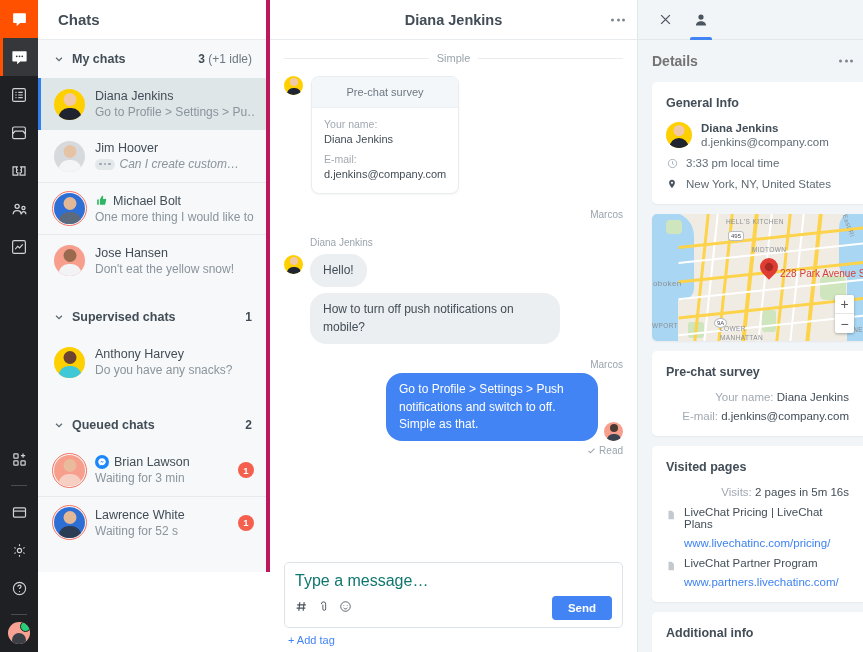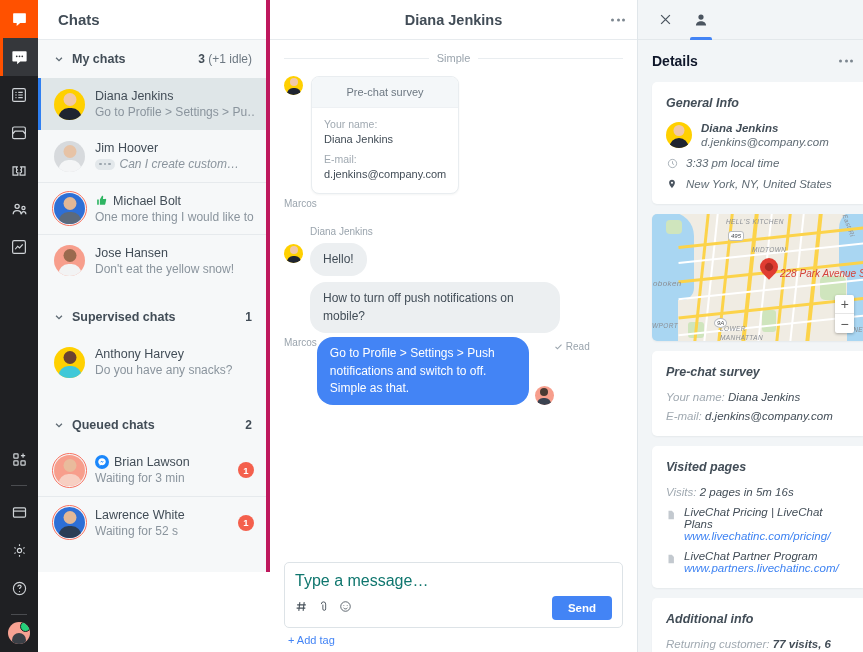--- a/index.html
+++ b/index.html
@@ -160,21 +160,21 @@
   }
   .survey-card .sc-head {
     background: #f4f7f9; font-size: 11px; color: #6d7882;
     text-align: center; padding: 9px 6px; border-bottom: 1px solid #eef1f4;
   }
   .survey-card .sc-body { padding: 10px 12px 13px; }
   .sc-label { font-size: 10.5px; color: #a0a9b1; margin-top: 8px; }
   .sc-label:first-child { margin-top: 0; }
   .sc-val { font-size: 11px; color: #424d57; margin-top: 3px; }
 
-  .msg-out-wrap { display: flex; flex-direction: row; align-items: flex-start; margin-top: 4px; }
+  .msg-out-wrap { display: flex; flex-direction: column; align-items: flex-end; margin-top: 15px; }
   .msg-author { font-size: 10px; color: #9aa4ad; margin-bottom: 3px; }
   .msg-out-line { display: flex; align-items: flex-end; gap: 6px; }
   .bubble-out {
     background: #4384f5; color: #fff; font-size: 12px; line-height: 1.45;
     padding: 8px 13px; border-radius: 16px; max-width: 212px;
   }
   .read { font-size: 10px; color: #9aa4ad; margin-top: 4px; display: flex; gap: 3px; align-items: center; }
 
   .msg-in-wrap { display: flex; gap: 7px; align-items: flex-start; margin-top: 14px; }
   .msg-in-col { display: flex; flex-direction: column; align-items: flex-start; gap: 6px; }
@@ -218,23 +218,23 @@
     position: relative; width: 26px; color: #5b6670;
   }
   .det-tab.active:after {
     content: ""; position: absolute; left: 2px; right: 2px; bottom: 0; height: 3px;
     background: #4384f5; border-radius: 2px 2px 0 0;
   }
   .det-title-row {
     height: 42px; flex: 0 0 42px; display: flex; align-items: center;
     padding: 0 14px; position: relative;
   }
-  .det-title { font-size: 14px; font-weight: 700; color: #0f172a; }
+  .det-title { font-size: 14px; font-weight: 700; color: #737373; }
   .det-title-row .dots { right: 10px; }
-  .det-scroll { flex: 1 1 auto; overflow: hidden; padding: 0 0 12px 14px; font-style: italic; }
+  .det-scroll { flex: 1 1 auto; overflow: hidden; padding: 0 0 12px 14px; }
   .card {
     background: #fff; border-radius: 5px 0 0 5px; margin-bottom: 10px;
     box-shadow: 0 1px 2px rgba(40,50,60,.06);
     padding: 14px 14px 14px 14px;
   }
   .card-title { font-size: 12.5px; font-weight: 700; color: #424d57; margin-bottom: 12px; }
   .gi-row { display: flex; align-items: center; gap: 9px; }
   .gi-name { font-size: 11.5px; font-weight: 700; color: #424d57; }
   .gi-mail { font-size: 11.5px; color: #5f6b74; margin-top: 2px; }
   .gi-line { display: flex; align-items: center; gap: 8px; margin-top: 9px; font-size: 11.5px; color: #5f6b74; }
@@ -267,27 +267,27 @@
   .map .zoomctl div {
     height: 19px; display: flex; align-items: center; justify-content: center;
     font-size: 14px; color: #585858;
   }
   .map .zoomctl div:first-child { border-bottom: 1px solid #e6e6e6; }
   .map .shield {
     position: absolute; background: #fff; border: 1px solid #b9bcc0; border-radius: 3px;
     font-size: 6px; color: #4a4d52; padding: 0 2px; line-height: 8px;
   }
 
-  .kv { font-size: 11.5px; color: #a0a9b1; margin-top: 7px; }
+  .kv { font-size: 11.5px; color: #a0a9b1; margin-top: 7px; text-align: right; }
   .kv b { color: #424d57; font-weight: 400; }
   .kv.first { margin-top: 0; }
   .vp-item { display: flex; gap: 7px; margin-top: 8px; }
   .vp-item .pg { flex: 0 0 11px; color: #b6bdc4; margin-top: 1px; }
   .vp-title { font-size: 11.5px; color: #424d57; }
-  .vp-url { font-size: 11.5px; color: #3d82f2; margin-top: 0; }
+  .vp-url { font-size: 11.5px; color: #3d82f2; margin-top: 7px; }
   .ret { font-size: 11.5px; color: #a0a9b1; }
   .ret b { color: #424d57; font-weight: 700; }
 </style>
 </head>
 <body>
 
 <div class="app">
 
   <div class="rail">
     <div class="rail-logo">

